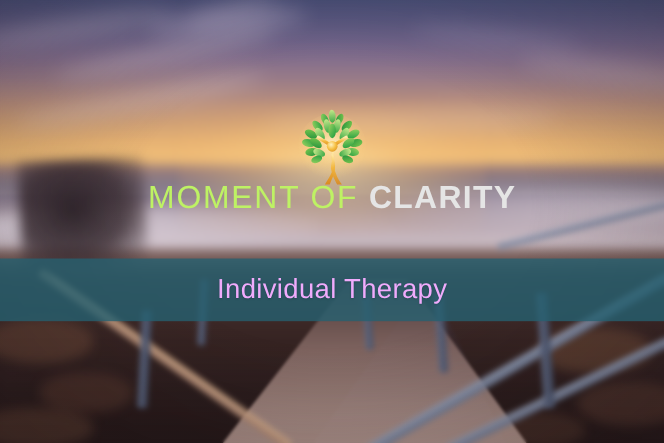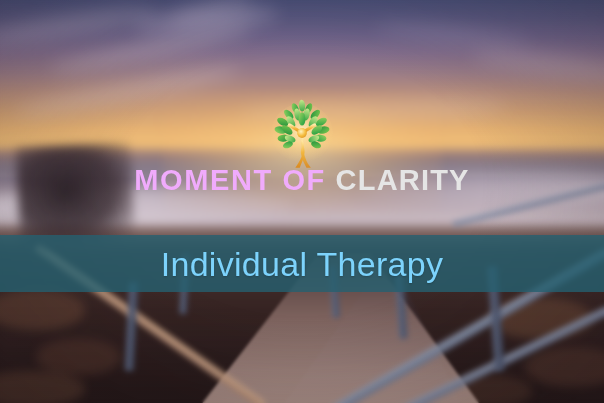--- a/index.html
+++ b/index.html
@@ -231,22 +231,22 @@
   }
   .wordmark {
     margin-top: -4px;
     font-family: "Liberation Sans", sans-serif;
     font-size: 29px;
     letter-spacing: 1.6px;
     line-height: 1;
     white-space: nowrap;
   }
   .wm-light {
-    color: #f0abfc;
-    font-weight: 700;
+    color: #bef264;
+    font-weight: 400;
     margin-top: 35px;
   }
   .wm-bold {
     color: #e5e5e5;
     font-weight: 700;
     letter-spacing: 1.2px;
   }
 
   
   .band {
@@ -257,23 +257,23 @@
     height: 57px;
     background: rgba(37,96,112,.80);
     z-index: 7;
     display: flex;
     align-items: center;
     justify-content: center;
   }
   .band-title {
     font-family: "Liberation Sans", sans-serif;
     font-weight: 300;
-    font-size: 34px;
+    font-size: 25px;
     letter-spacing: 0.3px;
-    color: #7dd3fc;
+    color: #f0abfc;
     white-space: nowrap;
     line-height: 1;
     text-shadow: 0 1px 2px rgba(0,0,0,.18);
   }
 </style>
 </head>
 <body>
 
 <div id="stage">
 

